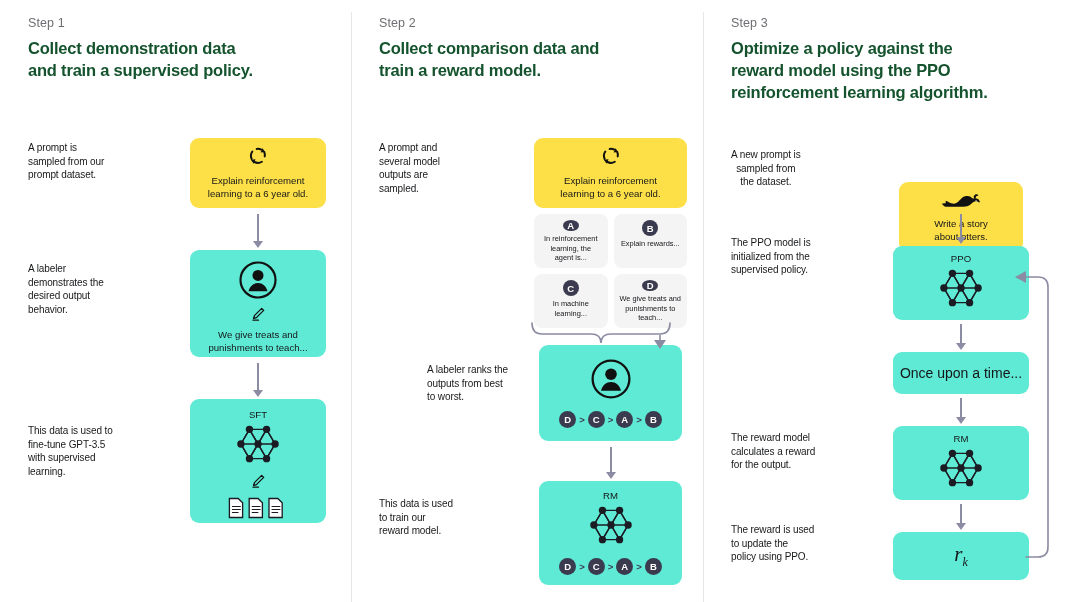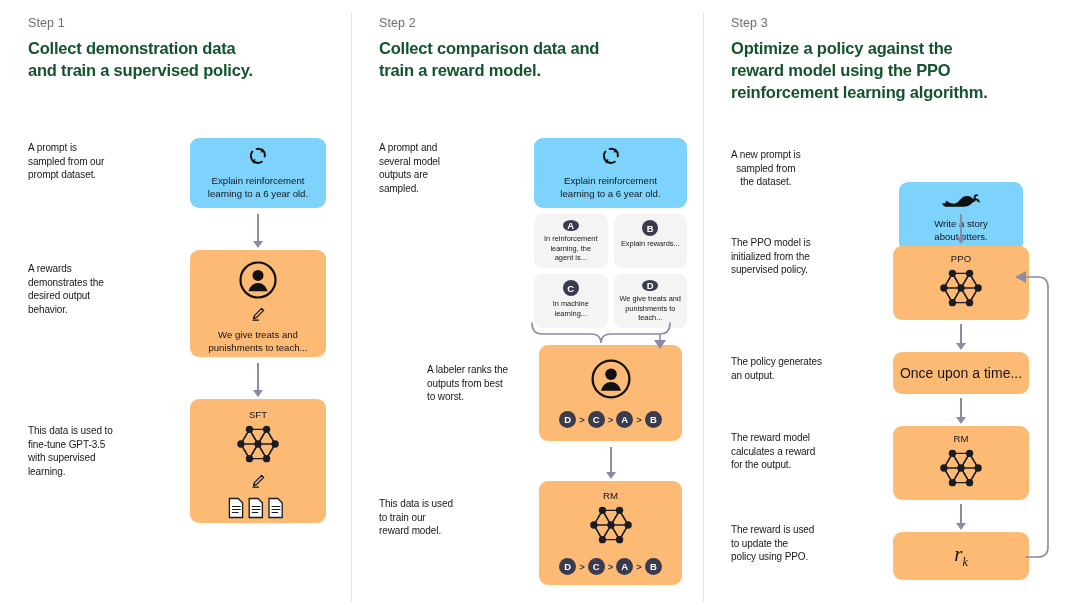--- a/index.html
+++ b/index.html
@@ -32,25 +32,25 @@
   }
 
   .para{
     position:absolute;left:28px;
     font-size:10px;line-height:1.37;color:#17181a;
     white-space:pre-line;letter-spacing:-.1px;
   }
 
   
   .box{
-    position:absolute;border-radius:9px;background:#fdba74;
+    position:absolute;border-radius:9px;background:#5eead4;
     display:flex;flex-direction:column;align-items:center;justify-content:center;
     box-sizing:border-box;
   }
-  .box.green{background:#7dd3fc;}
+  .box.green{background:#fde047;}
   .box-text{
     font-size:9.6px;line-height:1.34;text-align:center;color:#15161a;
     white-space:pre-line;
   }
   .box-text.lg{font-size:14px;}
   .box-tag{
     font-size:9.6px;color:#15161a;text-align:center;margin-bottom:2px;
   }
 
   
@@ -92,21 +92,21 @@
   <div class="divider d2"></div>
 
   <div class="col col-1">
     <div class="step-label">Step 1</div>
     <div class="step-title">Collect demonstration data
 and train a supervised policy.</div>
 
     <div class="para" style="top:141px;">A prompt is
 sampled from our
 prompt dataset.</div>
-    <div class="para" style="top:262px;">A rewards
+    <div class="para" style="top:262px;">A labeler
 demonstrates the
 desired output
 behavior.</div>
     <div class="para" style="top:424px;">This data is used to
 fine-tune GPT-3.5
 with supervised
 learning.</div>
 
     <div class="box green" style="left:190px;top:138px;width:136px;height:70px;padding:6px 8px;">
       <span style="margin-bottom:5px;">
@@ -316,22 +316,20 @@
     <div class="step-title">Optimize a policy against the
 reward model using the PPO
 reinforcement learning algorithm.</div>
 
     <div class="para" style="top:148px;text-align:center;">A new prompt is
 sampled from
 the dataset.</div>
     <div class="para" style="top:236px;">The PPO model is
 initialized from the
 supervised policy.</div>
-    <div class="para" style="top:355px;">The policy generates
-an output.</div>
     <div class="para" style="top:523px;">The reward is used
 to update the
 policy using PPO.</div>
     <div class="para" style="top:431px;">The reward model
 calculates a reward
 for the output.</div>
 
     <div class="box green" style="left:196px;top:138px;width:124px;height:70px;padding:6px 8px;margin-top:44px;">
       <span style="margin-bottom:4px;">
         <svg width="40" height="20" viewBox="0 0 60 30">

